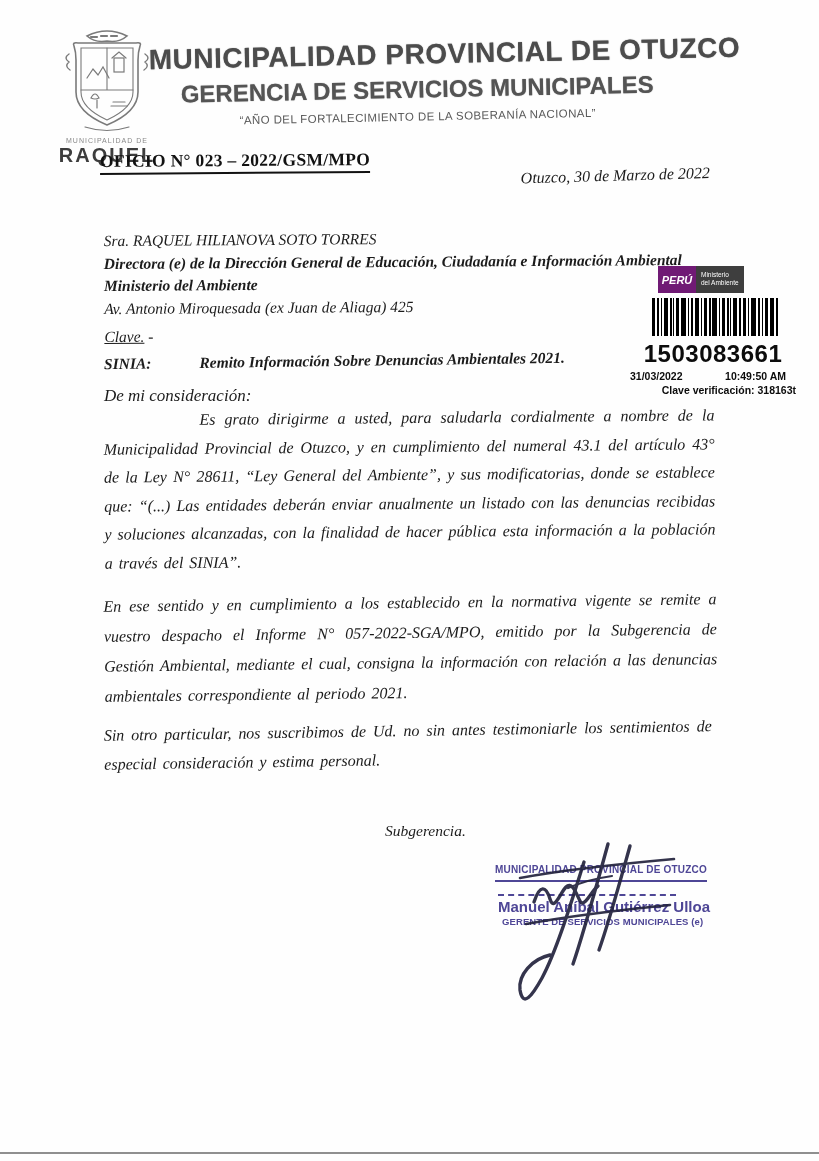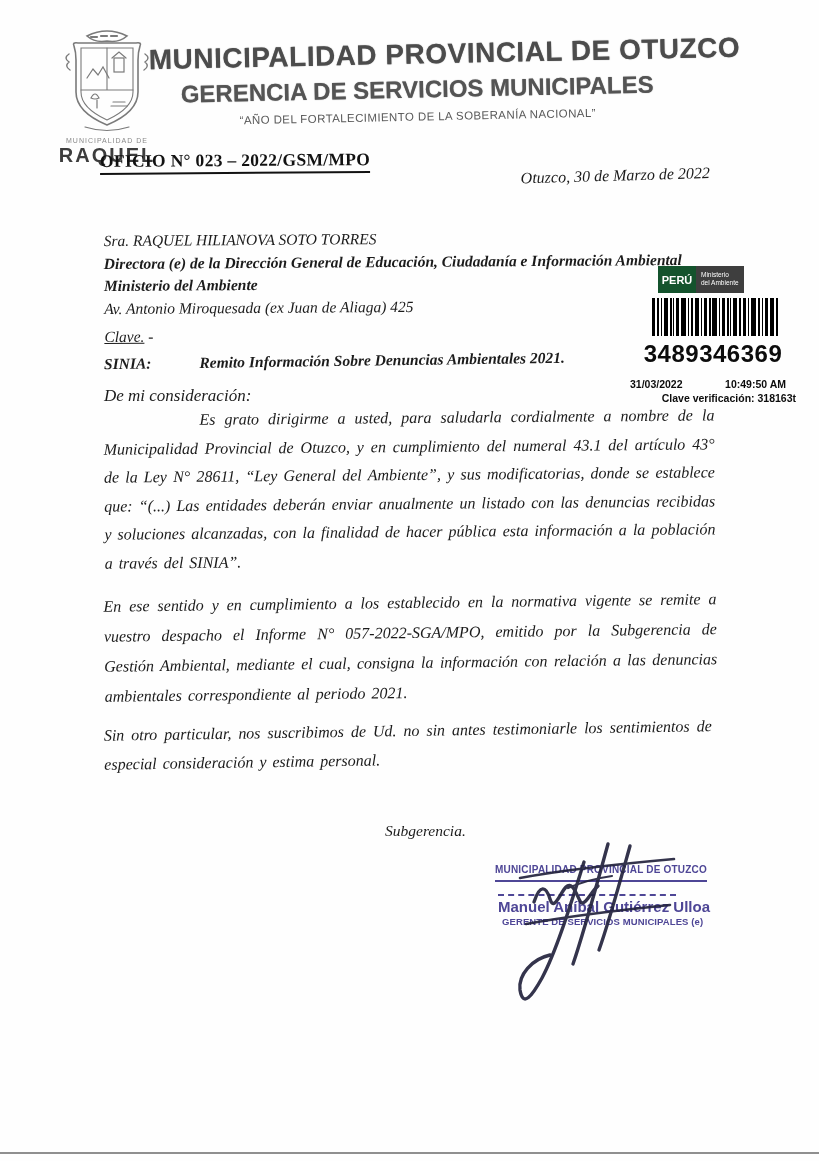--- a/index.html
+++ b/index.html
@@ -53,21 +53,21 @@
   .sig-ink{left:478px;top:838px;}
 
   
   .mstamp{left:628px;top:266px;width:170px;font-family:"Liberation Sans",sans-serif;color:#0c0c0c;}
   .mstamp .logo-row{display:flex;margin-left:30px;}
   .mstamp .red-box{width:38px;height:27px;display:flex;align-items:center;justify-content:center;
                    color:#fff;font-weight:bold;font-size:11px;}
   .mstamp .dark-box{width:48px;height:27px;color:#fff;font-size:6.5px;line-height:8px;padding:5px 0 0 5px;box-sizing:border-box;}
   .mstamp .barcode{margin-top:5px;margin-left:24px;}
   .mstamp .number{margin-top:0;text-align:center;font-size:24px;font-weight:bold;letter-spacing:.5px;white-space:nowrap;}
-  .mstamp .date-row{display:flex;justify-content:space-between;padding:0 12px 0 2px;margin-top:10px;
+  .mstamp .date-row{display:flex;justify-content:space-between;padding:0 12px 0 2px;margin-top:2px;
                     font-size:10.5px;font-weight:bold;}
   .mstamp .clave{margin-top:2px;text-align:right;padding-right:2px;font-size:10.5px;font-weight:bold;}
 
   .scan-edge{left:0;top:1152px;width:819px;height:2px;background:#8f8f8f;}
 </style>
 </head>
 <body>
 
 <div class="page">
 
@@ -97,21 +97,21 @@
     <div class="lh-dept">GERENCIA DE SERVICIOS MUNICIPALES</div>
     <div class="lh-slogan">“AÑO DEL FORTALECIMIENTO DE LA SOBERANÍA NACIONAL”</div>
   </div>
 
   <div class="abs oficio">OFICIO N° 023 – 2022/GSM/MPO</div>
 
   <div class="abs dateline">Otuzco, 30 de Marzo de 2022</div>
 
   <div class="abs mstamp">
     <div class="logo-row">
-      <div class="red-box" style="background: #14532d;">PERÚ</div>
+      <div class="red-box" style="background: #701a75; font-style: italic;">PERÚ</div>
       <div class="dark-box" style="background: rgb(62, 62, 62);">
         <div>Ministerio</div>
         <div>del Ambiente</div>
       </div>
     </div>
     <div class="barcode">
       <svg width="126" height="38" viewBox="0 0 126 38">
         <g fill="#000">
           <rect x="0" width="3" height="38"></rect>
             <rect x="5" width="2" height="38"></rect>
@@ -138,21 +138,21 @@
             <rect x="96" width="1" height="38"></rect>
             <rect x="99" width="5" height="38"></rect>
           <rect x="106" width="2" height="38"></rect>
             <rect x="110" width="1" height="38"></rect>
             <rect x="113" width="3" height="38"></rect>
           <rect x="118" width="4" height="38"></rect>
             <rect x="124" width="2" height="38"></rect>
         </g>
       </svg>
     </div>
-    <div class="number">3489346369</div>
+    <div class="number">1503083661</div>
     <div class="date-row">
       <span>31/03/2022</span>
       <span>10:49:50  AM</span>
     </div>
     <div class="clave">Clave verificación: 318163t</div>
   </div>
 
   <div class="abs recipient">
     <div>Sra. RAQUEL HILIANOVA SOTO TORRES</div>
     <div class="bold">Directora (e) de la Dirección General de Educación, Ciudadanía e Información Ambiental</div>

